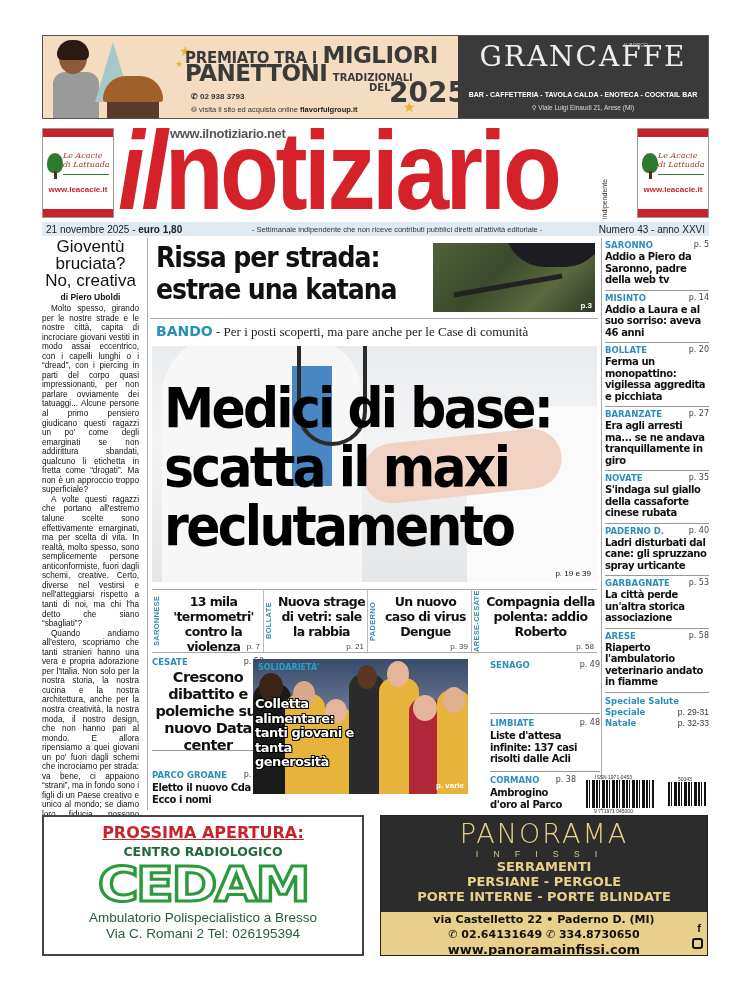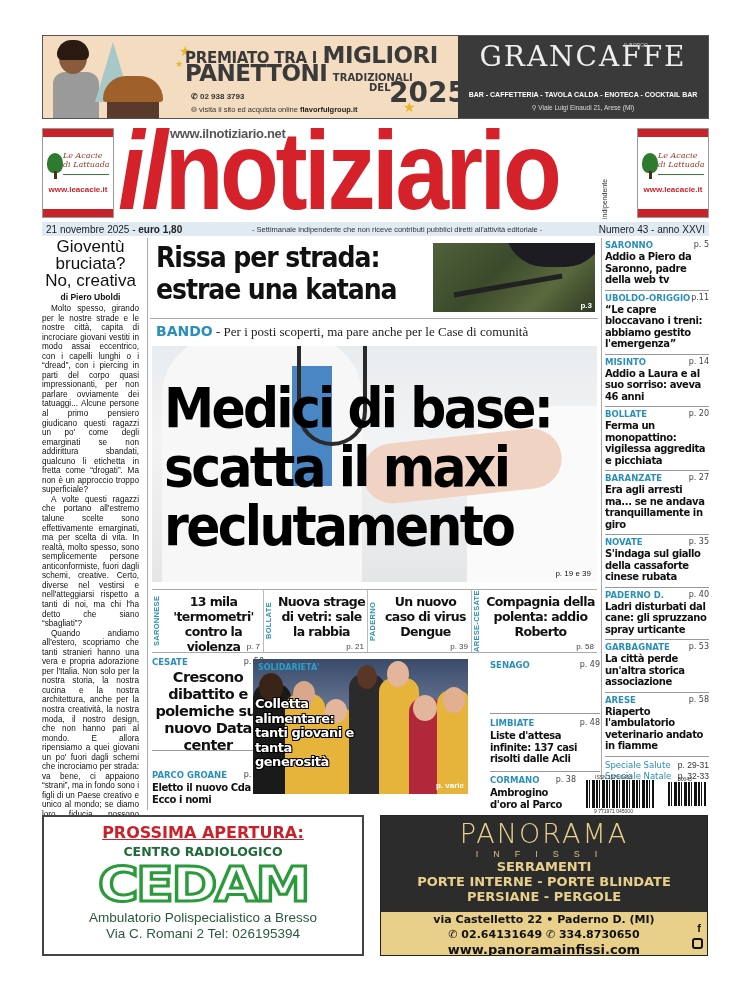--- a/index.html
+++ b/index.html
@@ -108,21 +108,21 @@
   .mid-right .h { font-family: "DejaVu Sans", sans-serif; font-weight: bold; font-size: 10px; line-height: 11.5px; letter-spacing: -0.4px; margin-top: 2px; }
   #senago { top: 660px; height: 54px; border-bottom: 1px solid #999; }
   #limbiate { top: 718px; height: 54px; border-bottom: 1px solid #999; }
   #cormano { top: 775px; width: 60px; }
 
   
   #right-col { left: 601px; top: 238px; width: 108px; height: 572px; border-left: 1px solid #aaa; padding-left: 3px; }
   .rc-item { border-bottom: 1px solid #999; padding: 2px 0 4px; }
   .rc-item .h { font-family: "DejaVu Sans", sans-serif; font-weight: bold; font-size: 10px; line-height: 11.5px; letter-spacing: -0.4px; margin-top: 1px; }
   .specials { font-size: 9px; line-height: 11px; margin-top: 3px; }
-  .specials .sl { color: #2a8fb8; font-weight: normal; font-family: "DejaVu Sans", sans-serif; font-size: 8.5px; }
+  .specials .sl { color: #2a8fb8; font-weight: bold; font-family: "DejaVu Sans", sans-serif; font-size: 8.5px; }
   .specials .sp { float: right; color: #333; font-size: 8.5px; }
 
   .barcode { position: absolute; height: 32px; background: repeating-linear-gradient(90deg, #111 0 2px, #fff 2px 3px, #111 3px 4px, #fff 4px 6px, #111 6px 9px, #fff 9px 10px); }
   .bc-txt { position: absolute; font-size: 5px; color: #333; }
 
   
   #ad-cedam { left: 42px; top: 815px; width: 322px; height: 141px; border: 2px solid #444; background: #fff; text-align: center; }
   #ad-cedam .l1 { font-family: "DejaVu Sans", sans-serif; font-weight: bold; color: #c8232b; font-size: 16px; text-decoration: underline; margin-top: 6px; }
   #ad-cedam .l2 { font-family: "DejaVu Sans", sans-serif; font-weight: bold; color: #1f6a3a; font-size: 12.5px; margin-top: 2px; }
   #ad-cedam .logo { font-family: "DejaVu Sans", sans-serif; font-weight: bold; font-size: 48px; line-height: 48px; letter-spacing: -2px; color: #fff; -webkit-text-stroke: 3px #2a9a3a; transform: scaleX(1.15); margin-top: 1px; }
@@ -310,24 +310,20 @@
   <div class="kicker"><span>CORMANO</span><span class="kpg">p. 38</span></div>
   <div class="h">Ambrogino d'oro al Parco</div>
 </div>
 
 <div id="right-col" class="abs">
   <div class="rc-item">
       <div class="kicker"><span>SARONNO</span><span class="kpg">p. 5</span></div>
       <div class="h">Addio a Piero da Saronno, padre della web tv</div>
     </div>
   <div class="rc-item">
-      <div class="kicker"><span>UBOLDO-ORIGGIO</span><span class="kpg">p.11</span></div>
-      <div class="h">“Le capre bloccavano i treni: abbiamo gestito l'emergenza”</div>
-    </div>
-  <div class="rc-item">
       <div class="kicker"><span>MISINTO</span><span class="kpg">p. 14</span></div>
       <div class="h">Addio a Laura e al suo sorriso: aveva 46 anni</div>
     </div>
   <div class="rc-item">
       <div class="kicker"><span>BOLLATE</span><span class="kpg">p. 20</span></div>
       <div class="h">Ferma un monopattino: vigilessa aggredita e picchiata</div>
     </div>
   <div class="rc-item">
       <div class="kicker"><span>BARANZATE</span><span class="kpg">p. 27</span></div>
       <div class="h">Era agli arresti ma... se ne andava tranquillamente in giro</div>
@@ -365,22 +361,22 @@
   <div class="l2">CENTRO RADIOLOGICO</div>
   <div class="logo">CEDAM</div>
   <div class="l3">Ambulatorio Polispecialistico a Bresso</div>
   <div class="l4">Via C. Romani 2  Tel: 026195394</div>
 </div>
 
 <div id="ad-pano" class="abs">
   <div class="logo">PANORAMA</div>
   <div class="sub">INFISSI</div>
   <div class="serv">SERRAMENTI</div>
+  <div class="serv">PERSIANE - PERGOLE</div>
   <div class="serv">PORTE INTERNE - PORTE BLINDATE</div>
-  <div class="serv">PERSIANE - PERGOLE</div>
   <div class="band">
     <div class="a">via Castelletto 22 • Paderno D. (MI)</div>
     <div class="a">✆ 02.64131649   ✆ 334.8730650</div>
     <div class="a u">www.panoramainfissi.com</div>
     <div class="fb">f</div>
     <div class="ig"></div>
   </div>
 </div>
 
 </body></html>

